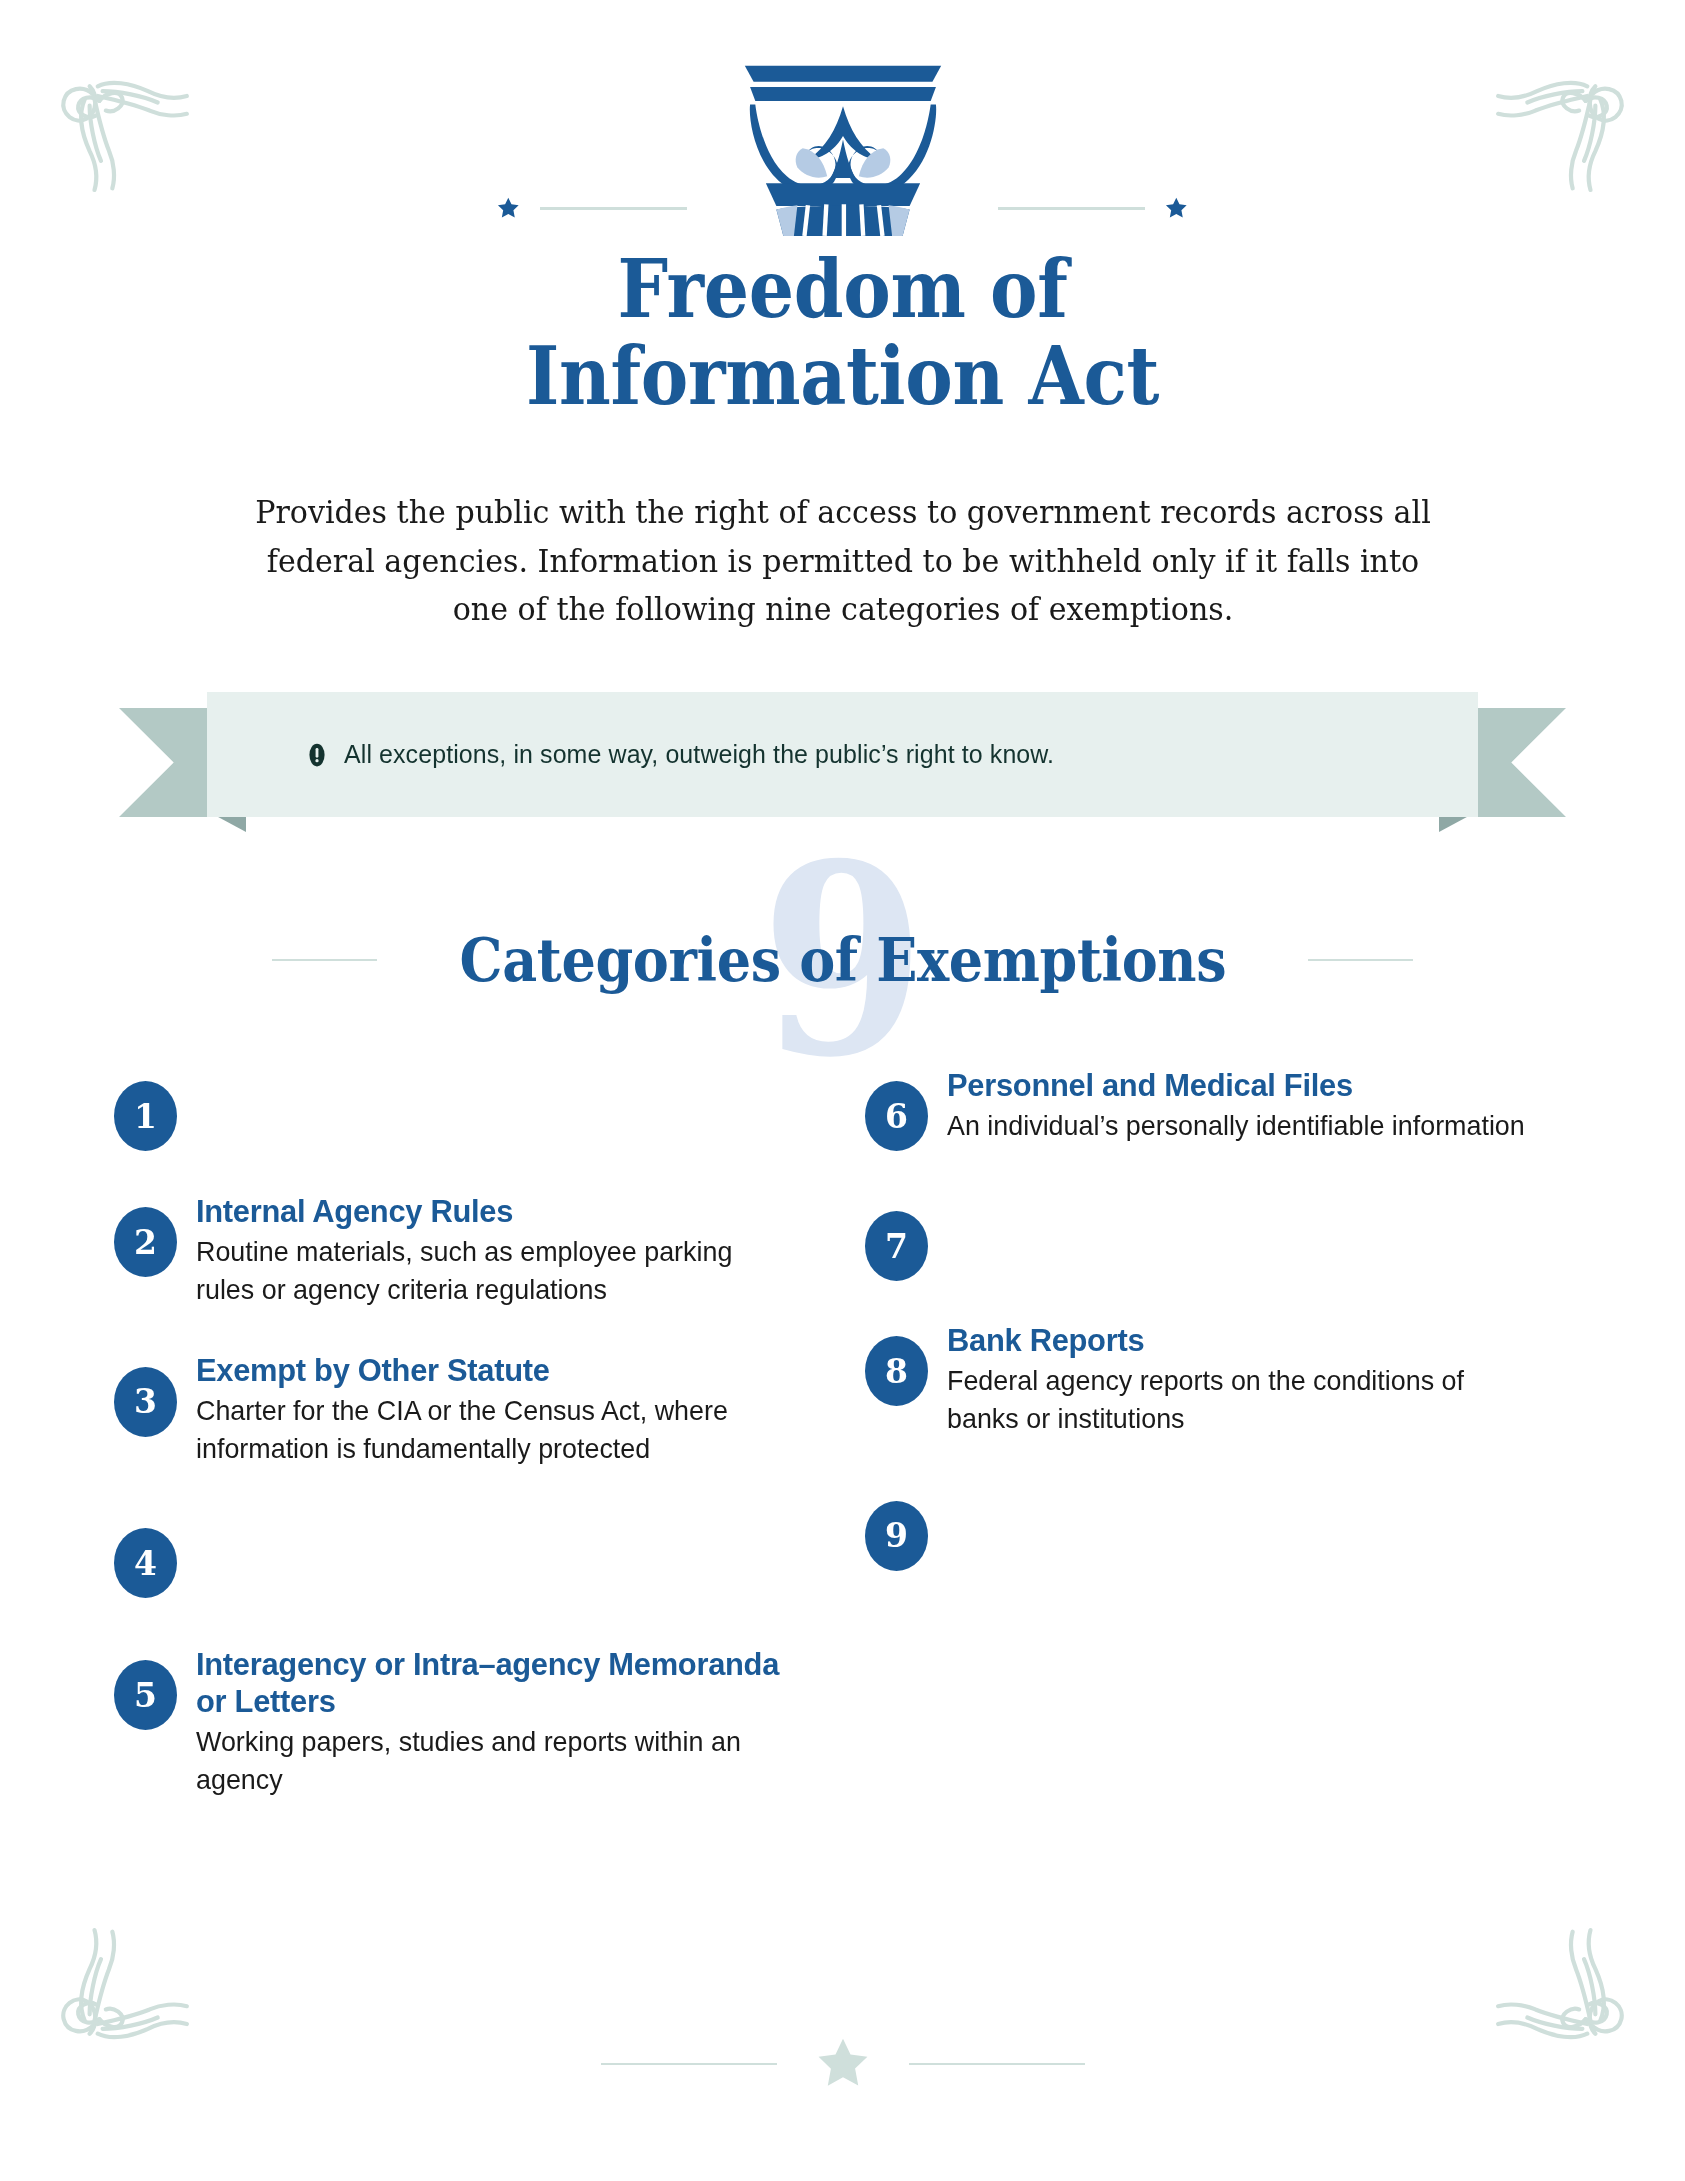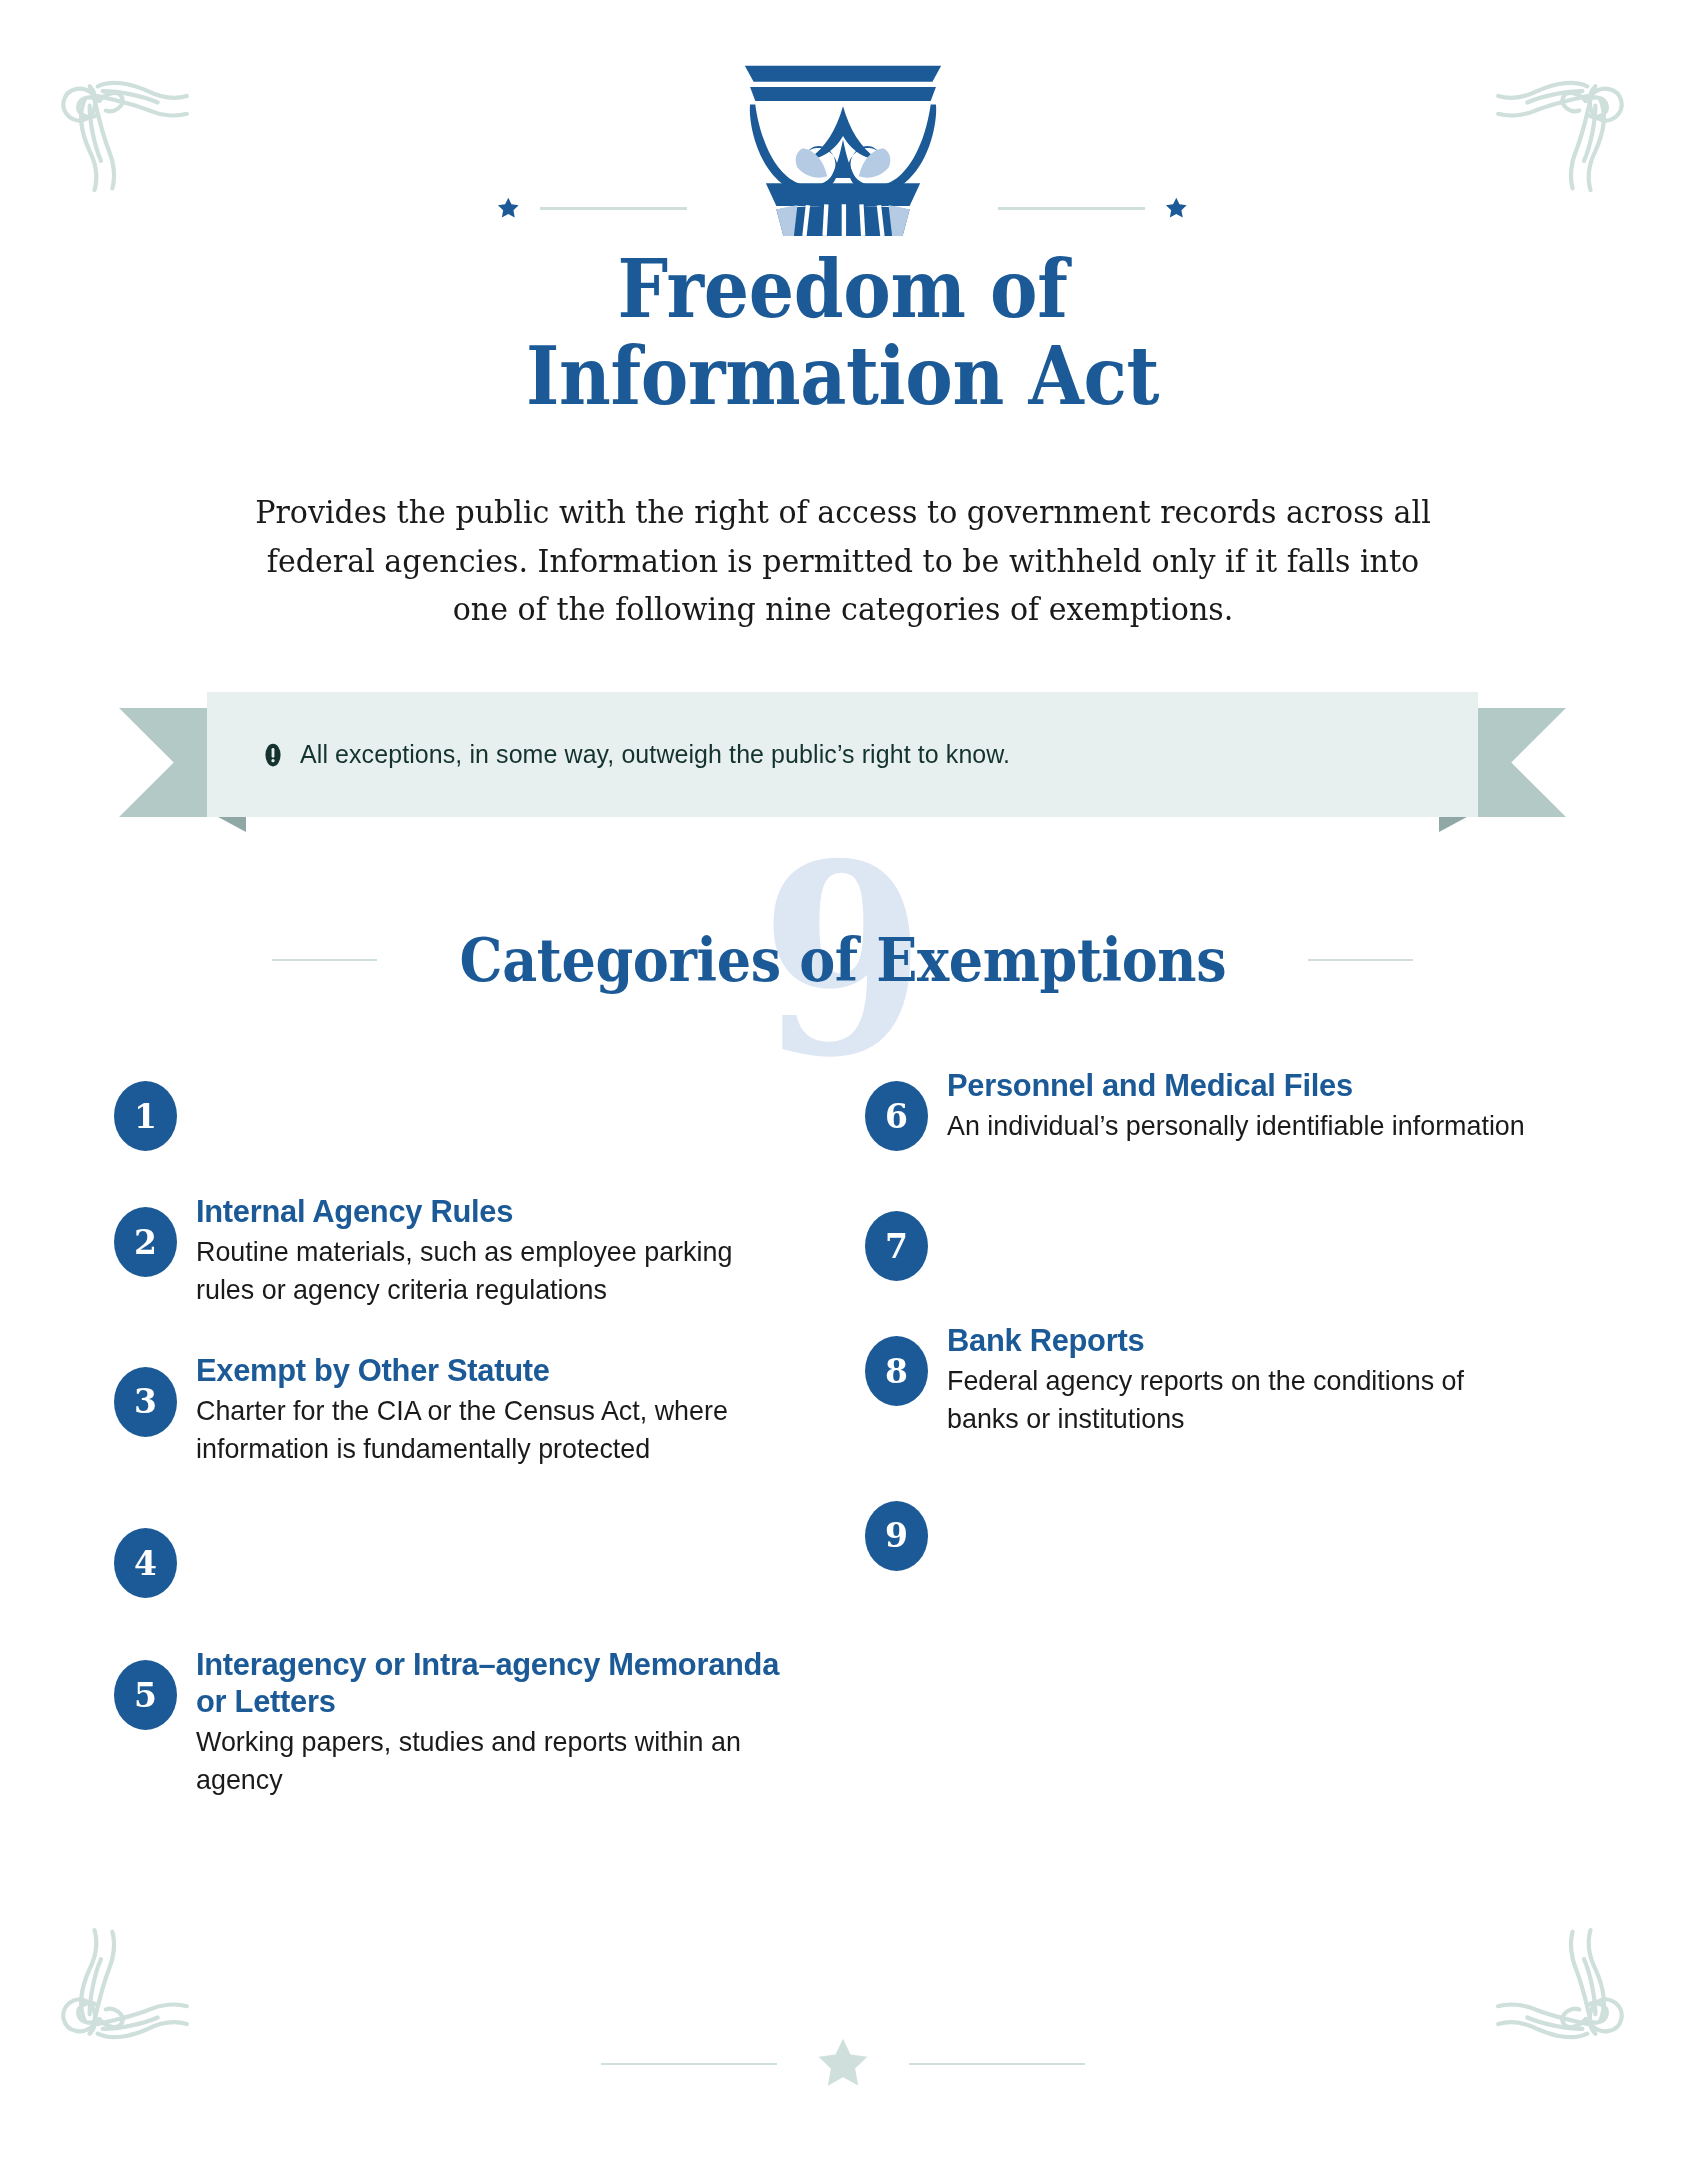--- a/index.html
+++ b/index.html
@@ -136,21 +136,21 @@
   .ribbon-fold.right { right: 88px; clip-path: polygon(0 0, 100% 0, 0 100%); }
   .ribbon-body {
     position: absolute;
     top: 0;
     left: 88px;
     right: 88px;
     height: 125px;
     background: #e7f0ee;
     display: flex;
     align-items: center;
-    padding-left: 53px;
+    padding-left: 97px;
   }
   .ribbon-text {
     font-size: 26px;
     color: #14332f;
     letter-spacing: 0.1px;
     transform: scaleX(0.96);
     transform-origin: left center;
   }
   .alert-icon {
     width: 26px; height: 26px;

